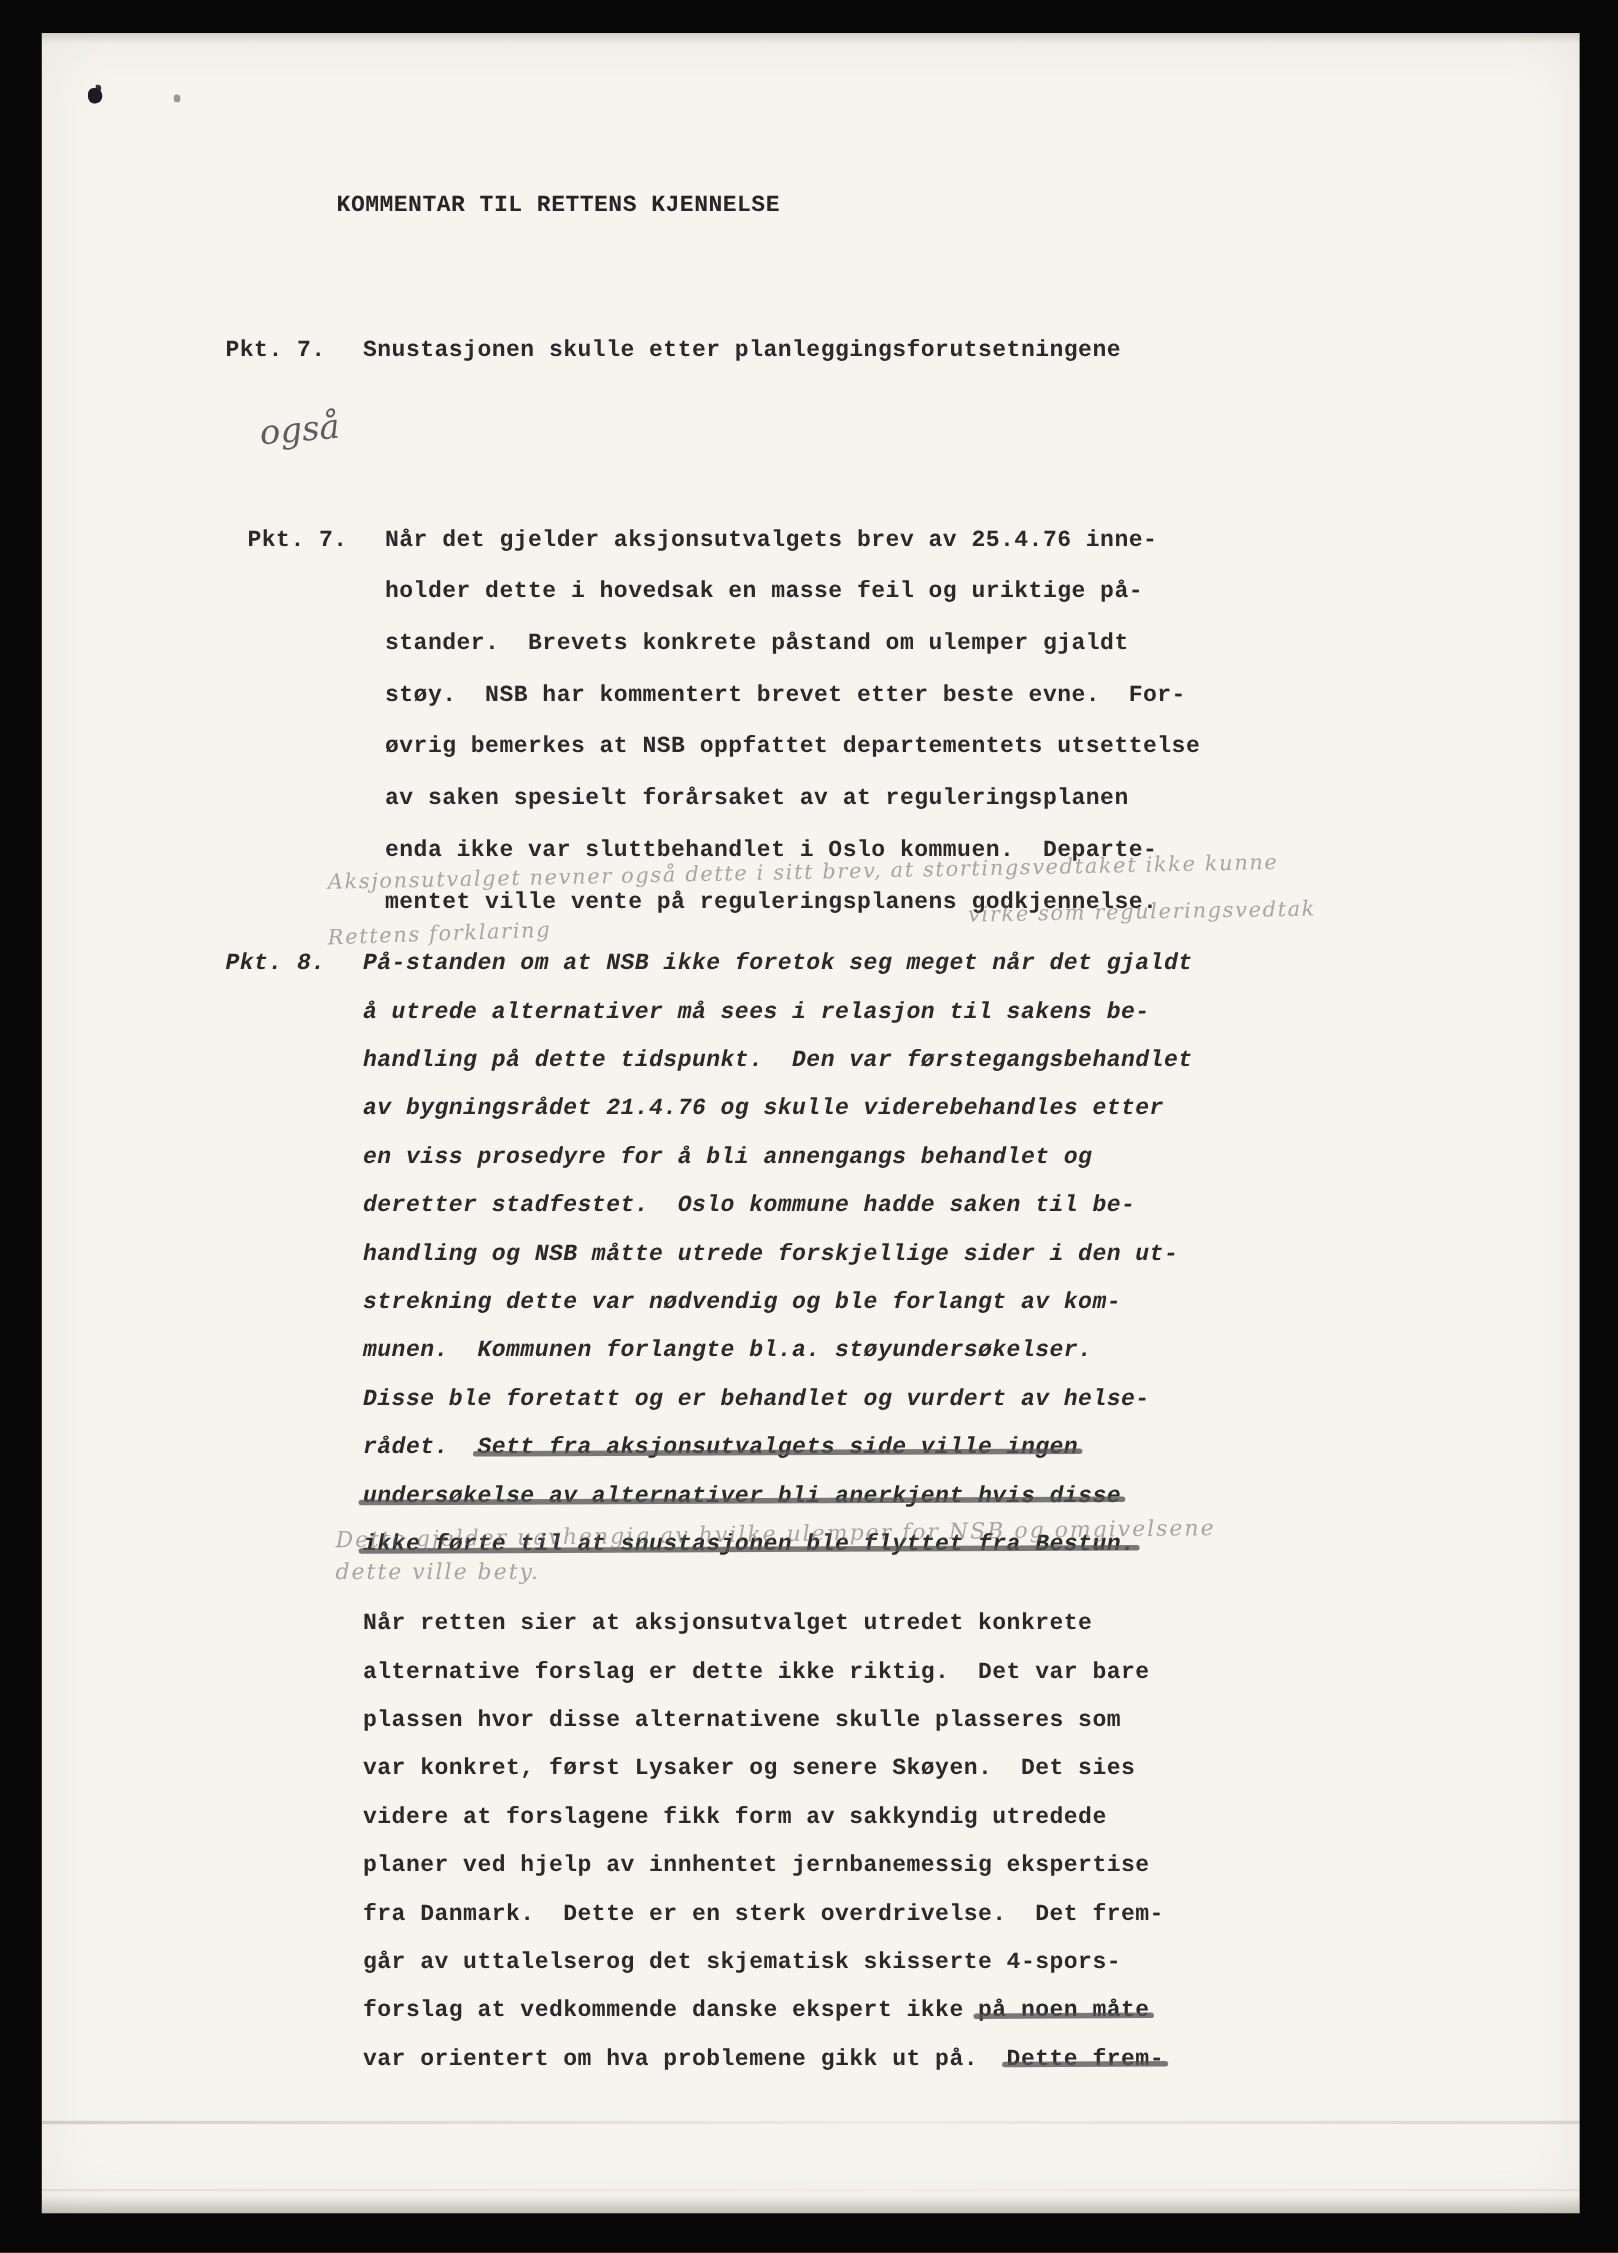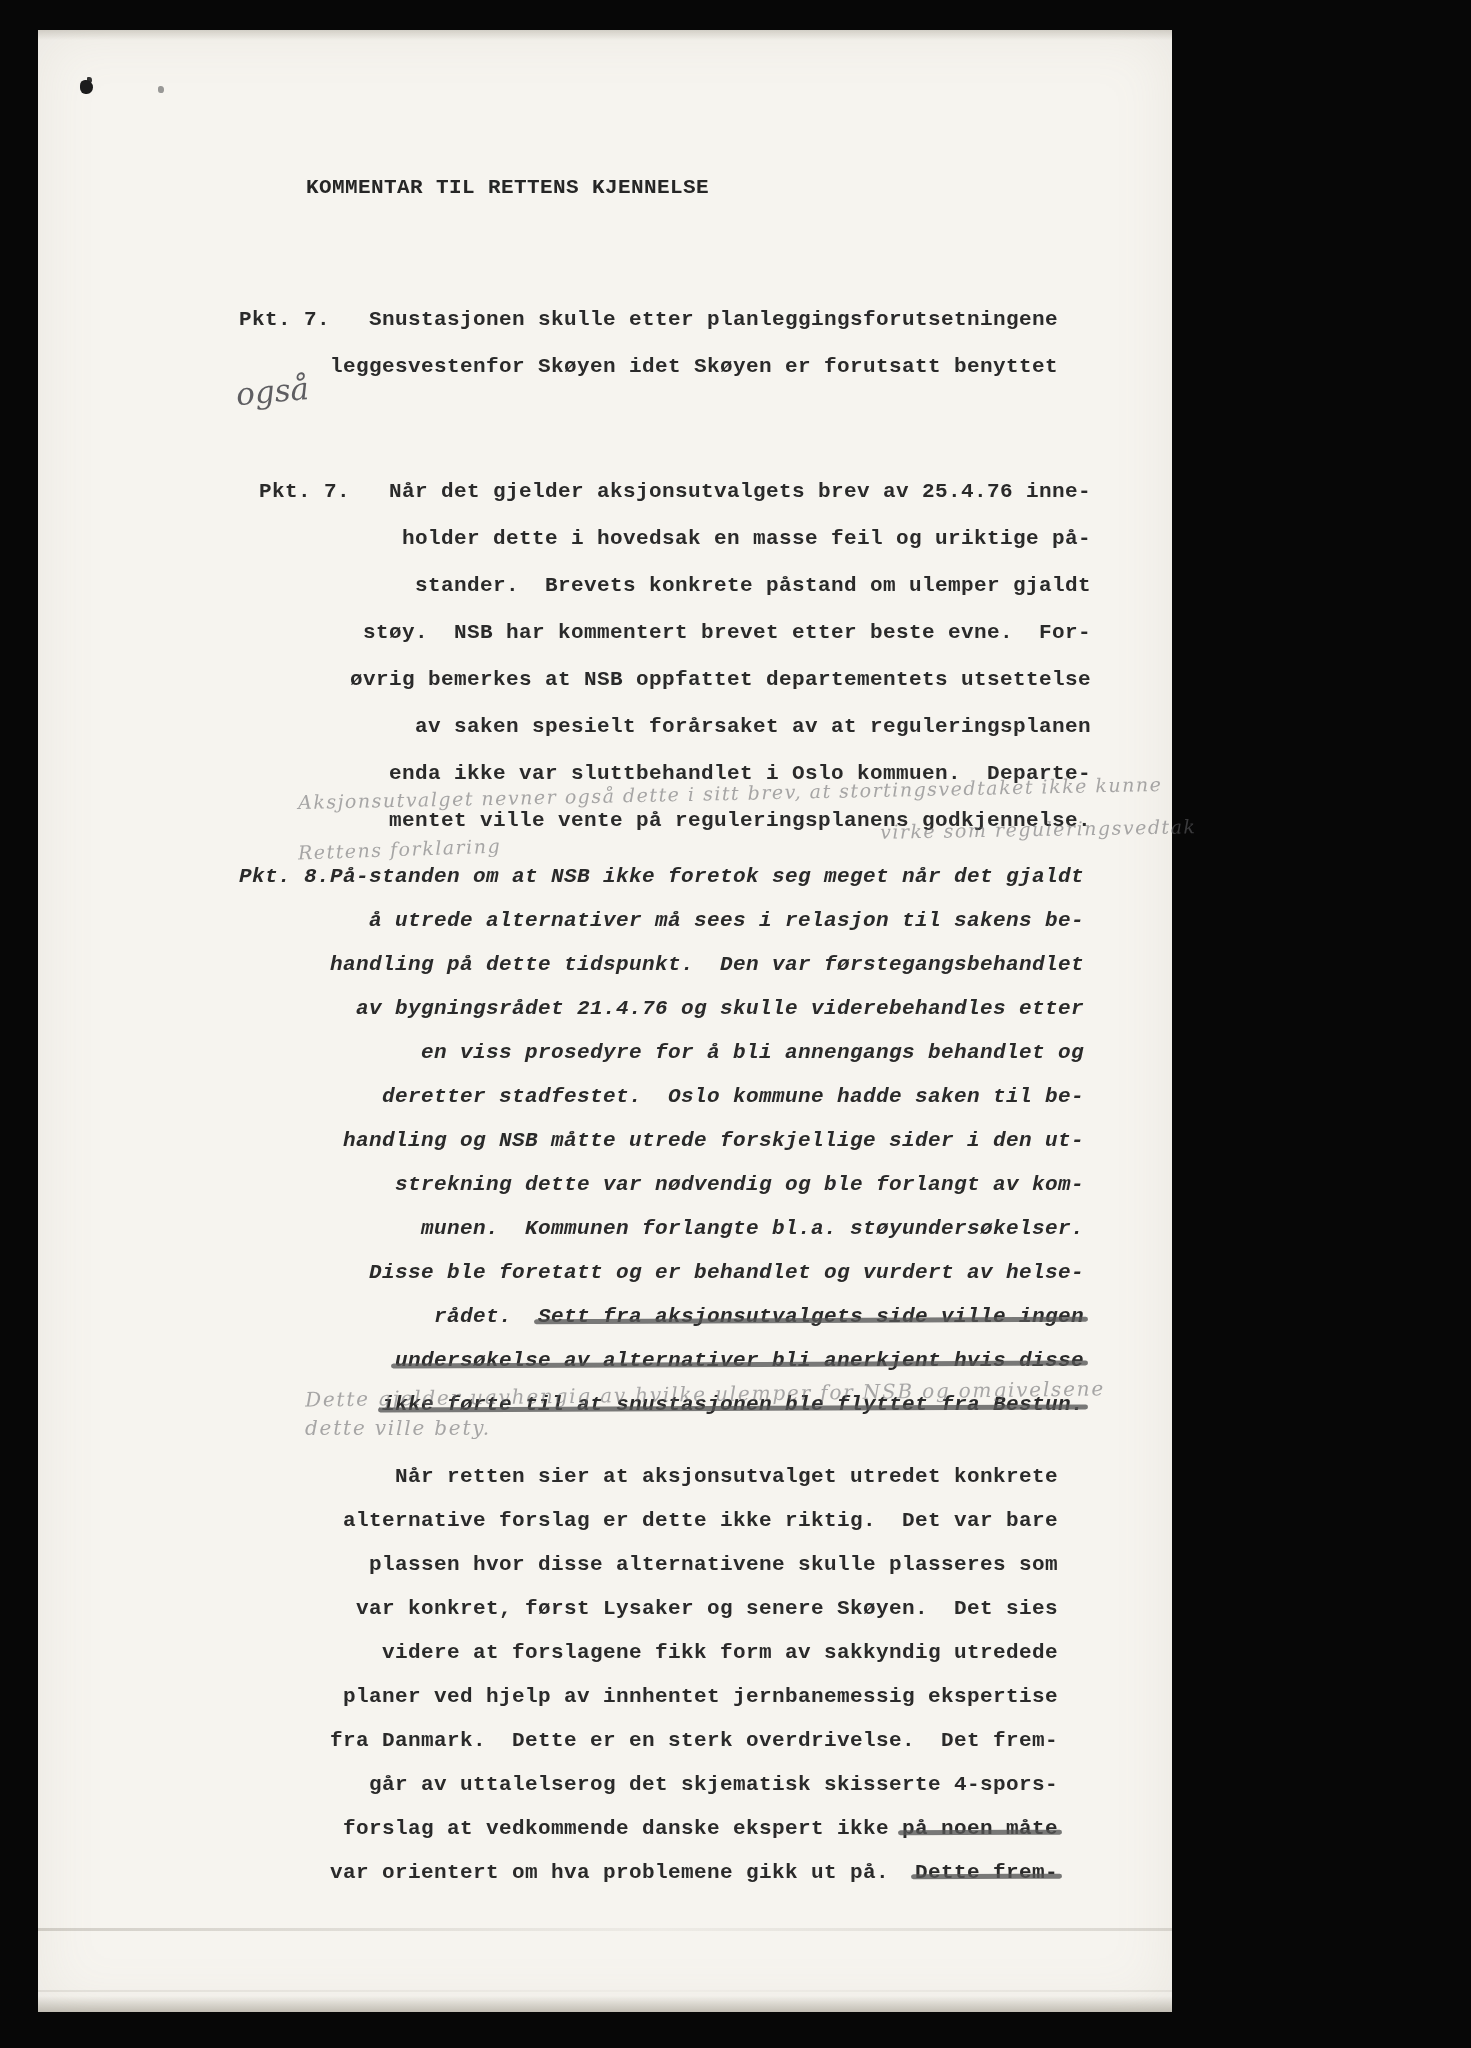--- a/index.html
+++ b/index.html
@@ -6,24 +6,23 @@
   body{
     width:1471px;height:2048px;
     background:#070707;
     overflow:hidden;
     position:relative;
     font-family:"Liberation Mono", monospace;
   }
   .page{
     position:absolute;
     left:38px; top:30px;
-    width:1134px; height:1982px;
+    width:1398px; height:1982px;
     background:#f6f4ef;
     box-shadow: inset 0 0 60px rgba(150,140,120,0.12);
-    text-align: right;
   }
   .title{
     position:absolute;
     left:268px; top:146px;
     font-size:21px; font-weight:700;
     letter-spacing:0.4px;
     color:#262626;
     white-space:pre;
   }
   .para{
@@ -97,21 +96,21 @@
 <div class="page">
   <div class="top-shade"></div>
   <span class="smudge smudge-1"></span>
   <span class="smudge smudge-2"></span>
 
   <div class="title">KOMMENTAR TIL RETTENS KJENNELSE</div>
 
   <div>
       <div class="para para-pkt6">
         <span class="para-label">Pkt. 7.</span>
-        <div class="para-body"><div class="tline"><span>Snustasjonen skulle etter planleggingsforutsetningene</span></div><div class="tline"><span>leggesvestenfor Skøyen idet Skøyen er forutsatt benyttet</span></div></div>
+        <div class="para-body"><div class="tline"><span>Snustasjonen skulle etter planleggingsforutsetningene</span></div></div>
       </div>
       <div class="para para-pkt7">
         <span class="para-label">Pkt. 7.</span>
         <div class="para-body"><div class="tline"><span>Når det gjelder aksjonsutvalgets brev av 25.4.76 inne-</span></div><div class="tline"><span>holder dette i hovedsak en masse feil og uriktige på-</span></div><div class="tline"><span>stander.  Brevets konkrete påstand om ulemper gjaldt</span></div><div class="tline"><span>støy.  NSB har kommentert brevet etter beste evne.  For-</span></div><div class="tline"><span>øvrig bemerkes at NSB oppfattet departementets utsettelse</span></div><div class="tline"><span>av saken spesielt forårsaket av at reguleringsplanen</span></div><div class="tline"><span>enda ikke var sluttbehandlet i Oslo kommuen.  Departe-</span></div><div class="tline"><span>mentet ville vente på reguleringsplanens godkjennelse.</span></div></div>
       </div>
       <div class="para para-pkt8">
         <span class="para-label">Pkt. 8.</span>
         <div class="para-body"><div class="tline"><span>På-standen om at NSB ikke foretok seg meget når det gjaldt</span></div><div class="tline"><span>å utrede alternativer må sees i relasjon til sakens be-</span></div><div class="tline"><span>handling på dette tidspunkt.  Den var førstegangsbehandlet</span></div><div class="tline"><span>av bygningsrådet 21.4.76 og skulle viderebehandles etter</span></div><div class="tline"><span>en viss prosedyre for å bli annengangs behandlet og</span></div><div class="tline"><span>deretter stadfestet.  Oslo kommune hadde saken til be-</span></div><div class="tline"><span>handling og NSB måtte utrede forskjellige sider i den ut-</span></div><div class="tline"><span>strekning dette var nødvendig og ble forlangt av kom-</span></div><div class="tline"><span>munen.  Kommunen forlangte bl.a. støyundersøkelser.</span></div><div class="tline"><span>Disse ble foretatt og er behandlet og vurdert av helse-</span></div><div class="tline"><span>rådet.  </span><span class="strike">Sett fra aksjonsutvalgets side ville ingen</span></div><div class="tline"><span class="strike">undersøkelse av alternativer bli anerkjent hvis disse</span></div><div class="tline"><span class="strike">ikke førte til at snustasjonen ble flyttet fra Bestun.</span></div></div>
       </div>
       <div class="para para-pkt8-cont">

